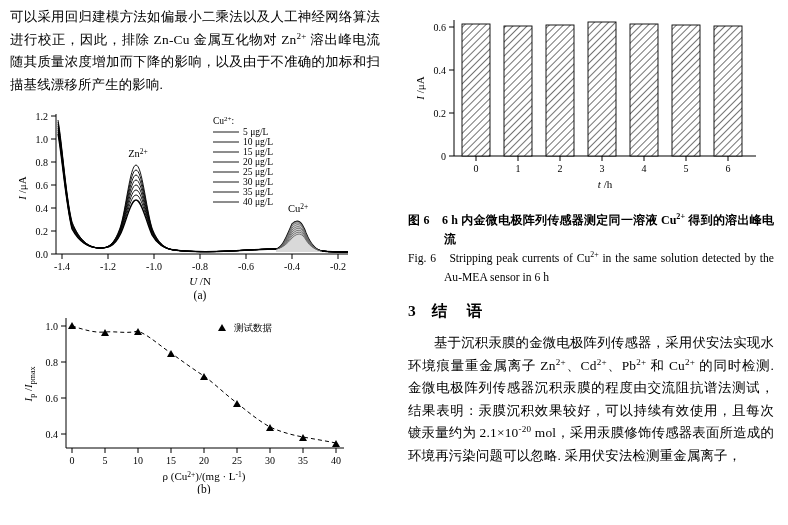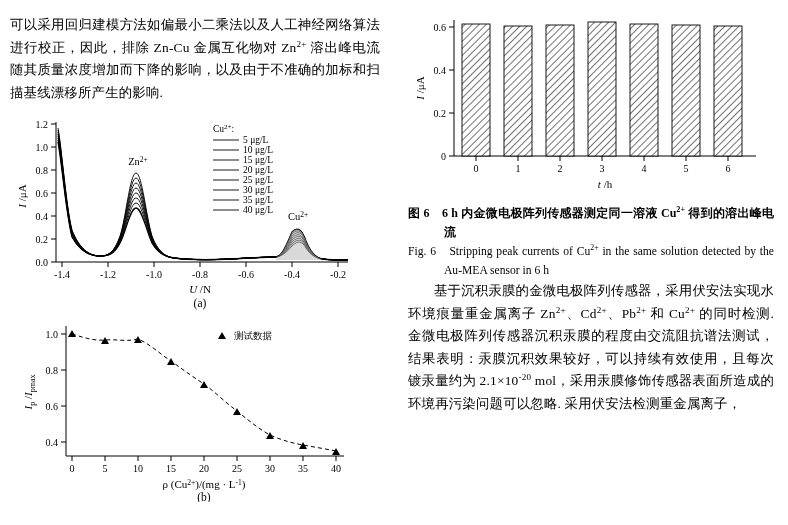--- a/index.html
+++ b/index.html
@@ -19,21 +19,21 @@
     position: absolute;
     inset: 0;
     display: flex;
   }
   .col {
     position: relative;
     box-sizing: border-box;
   }
   .col-left {
     width: 394px;
-    padding: 14px 14px 0 10px;
+    padding: 6px 14px 0 10px;
   }
   .col-right {
     width: 394px;
     padding: 6px 14px 0 14px;
   }
 
   
   .para {
     font-size: 13.4px;
     line-height: 22.5px;
@@ -307,26 +307,29 @@
           <rect x="96" y="16" width="28" height="130" fill="url(#hatch)"></rect>
           <rect x="138" y="15" width="28" height="131" fill="url(#hatch)"></rect>
           <rect x="180" y="12" width="28" height="134" fill="url(#hatch)"></rect>
           <rect x="222" y="14" width="28" height="132" fill="url(#hatch)"></rect>
           <rect x="264" y="15" width="28" height="131" fill="url(#hatch)"></rect>
           <rect x="306" y="16" width="28" height="130" fill="url(#hatch)"></rect>
         </g>
       </svg>
     </div>
 
-    <div class="fig-caption fig-caption-cn hang" style="margin-top:12px;">
+    <div class="fig-caption fig-caption-cn hang" style="margin-top:19px;">
       图 6　6 h 内金微电极阵列传感器测定同一溶液 Cu<sup>2+</sup> 得到的溶出峰电流
     </div>
     <div class="fig-caption fig-caption-en hang" style="">
       Fig. 6　Stripping peak currents of Cu<sup>2+</sup> in the same solution detected by the Au-MEA sensor in 6 h
     </div>
 
+    <div class="section-head">
+      <span class="num">3</span><span>结　语</span>
+    </div>
 
     <div class="para indent">
       基于沉积汞膜的金微电极阵列传感器，采用伏安法实现水环境痕量重金属离子 Zn<sup>2+</sup>、Cd<sup>2+</sup>、Pb<sup>2+</sup> 和 Cu<sup>2+</sup> 的同时检测. 金微电极阵列传感器沉积汞膜的程度由交流阻抗谱法测试，结果表明：汞膜沉积效果较好，可以持续有效使用，且每次镀汞量约为 2.1×10<sup>-20</sup> mol，采用汞膜修饰传感器表面所造成的环境再污染问题可以忽略. 采用伏安法检测重金属离子，
     </div>
 
   </div>
 </div>
 
 </body></html>

